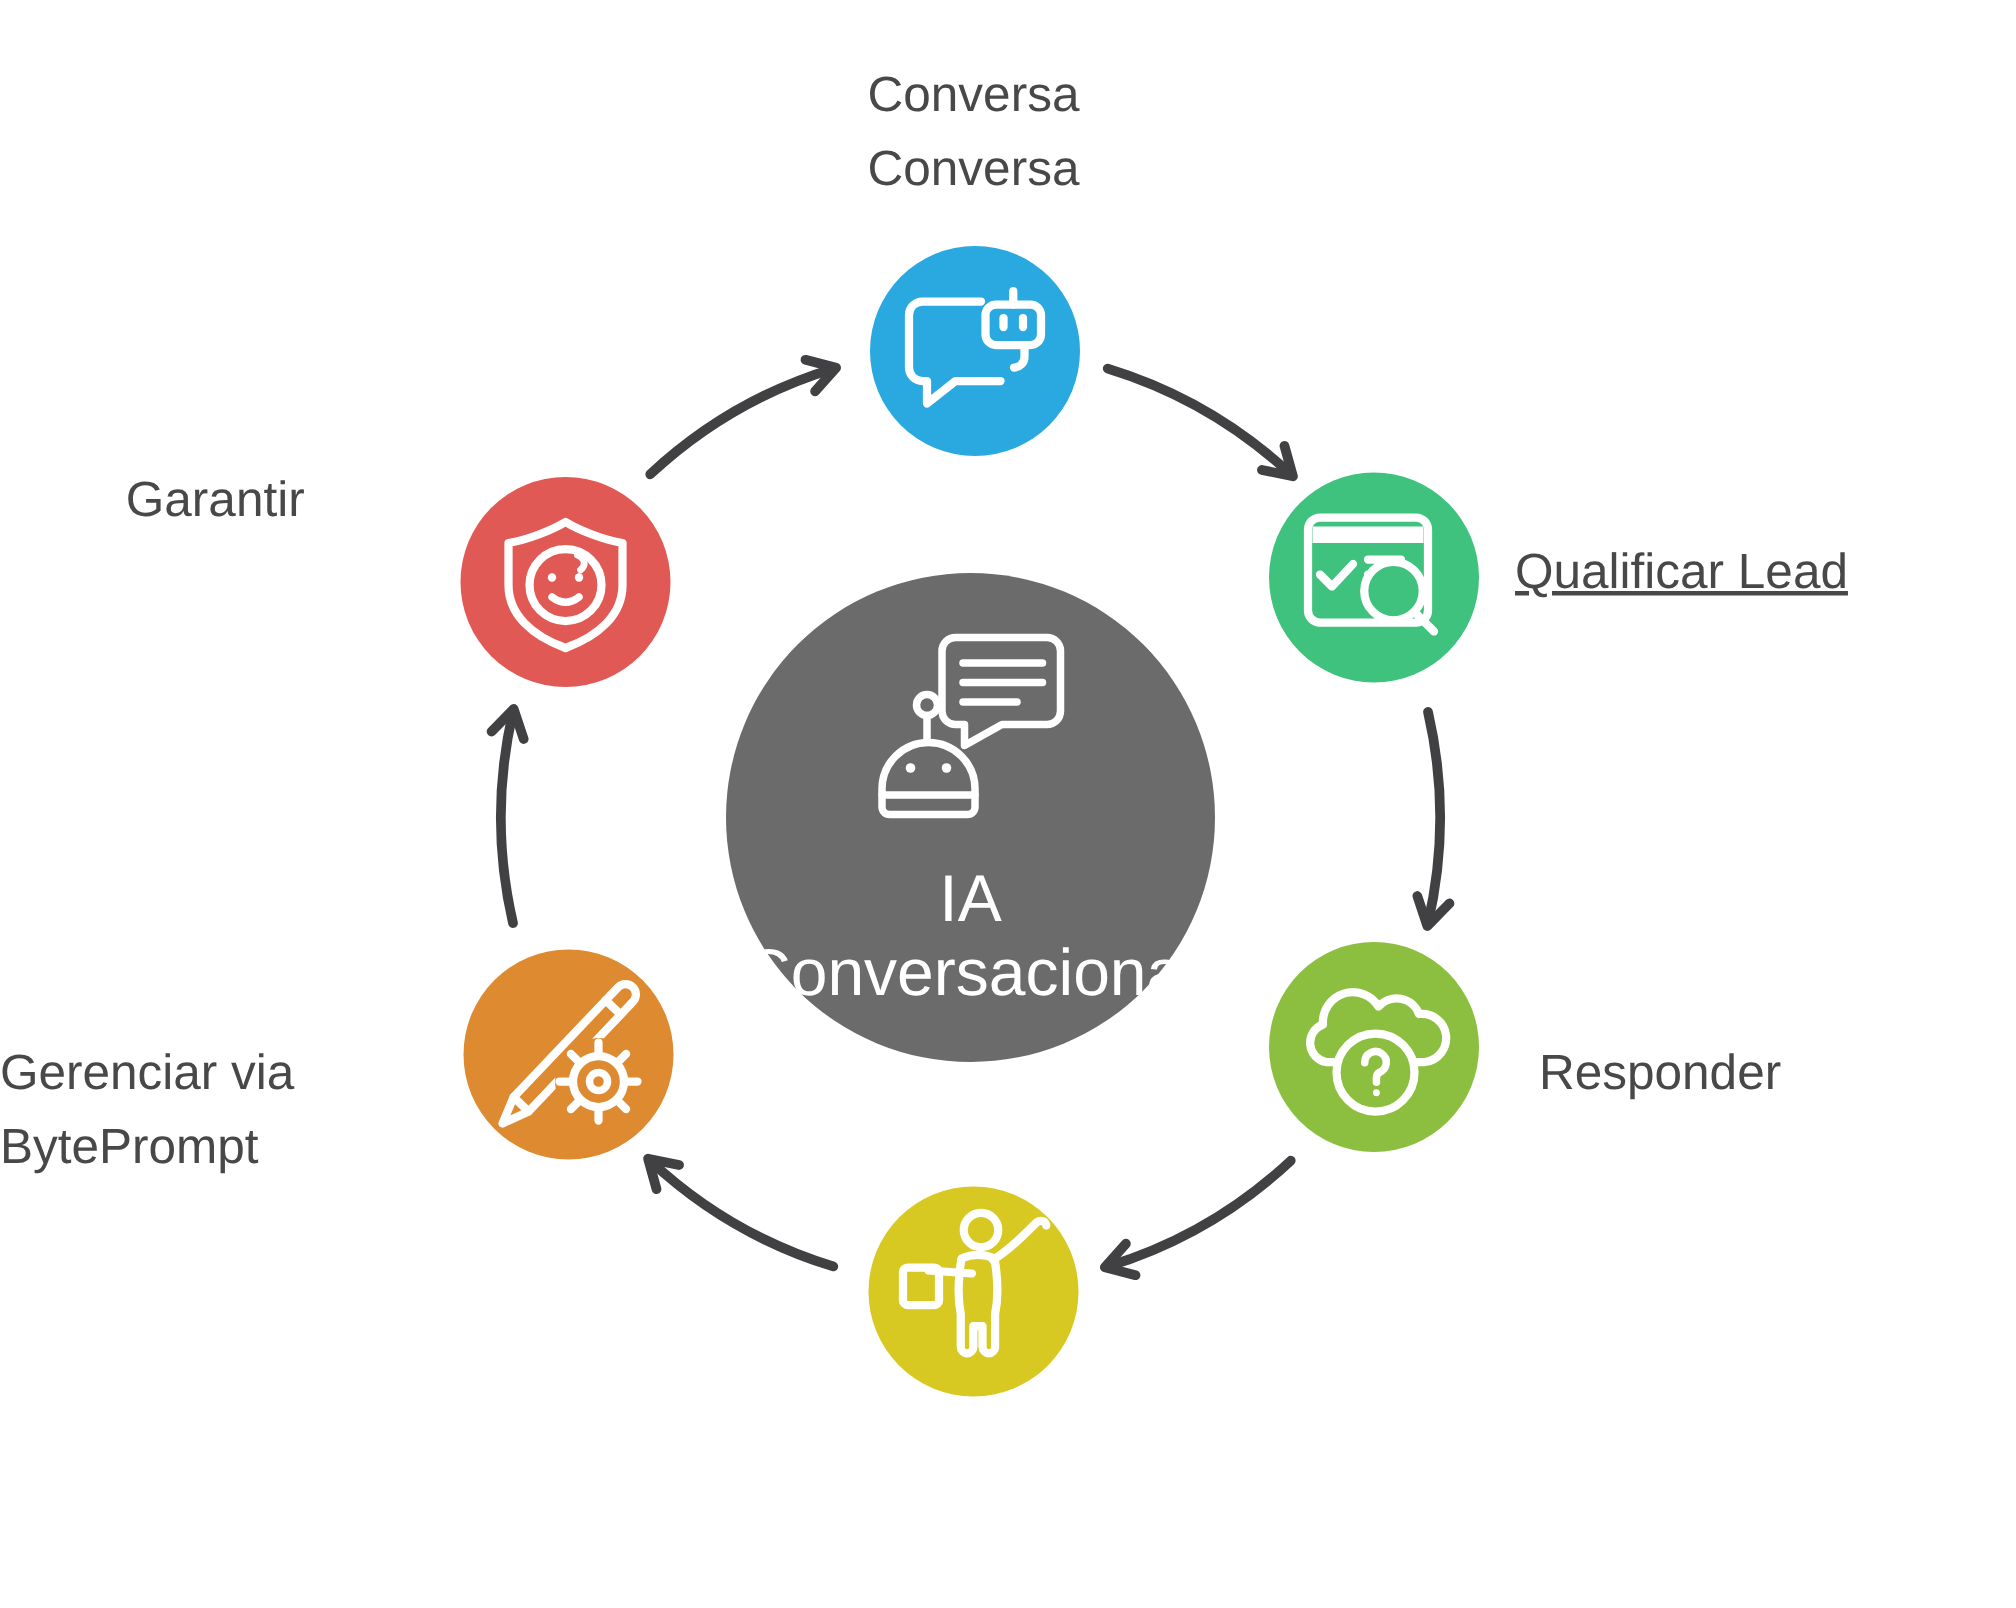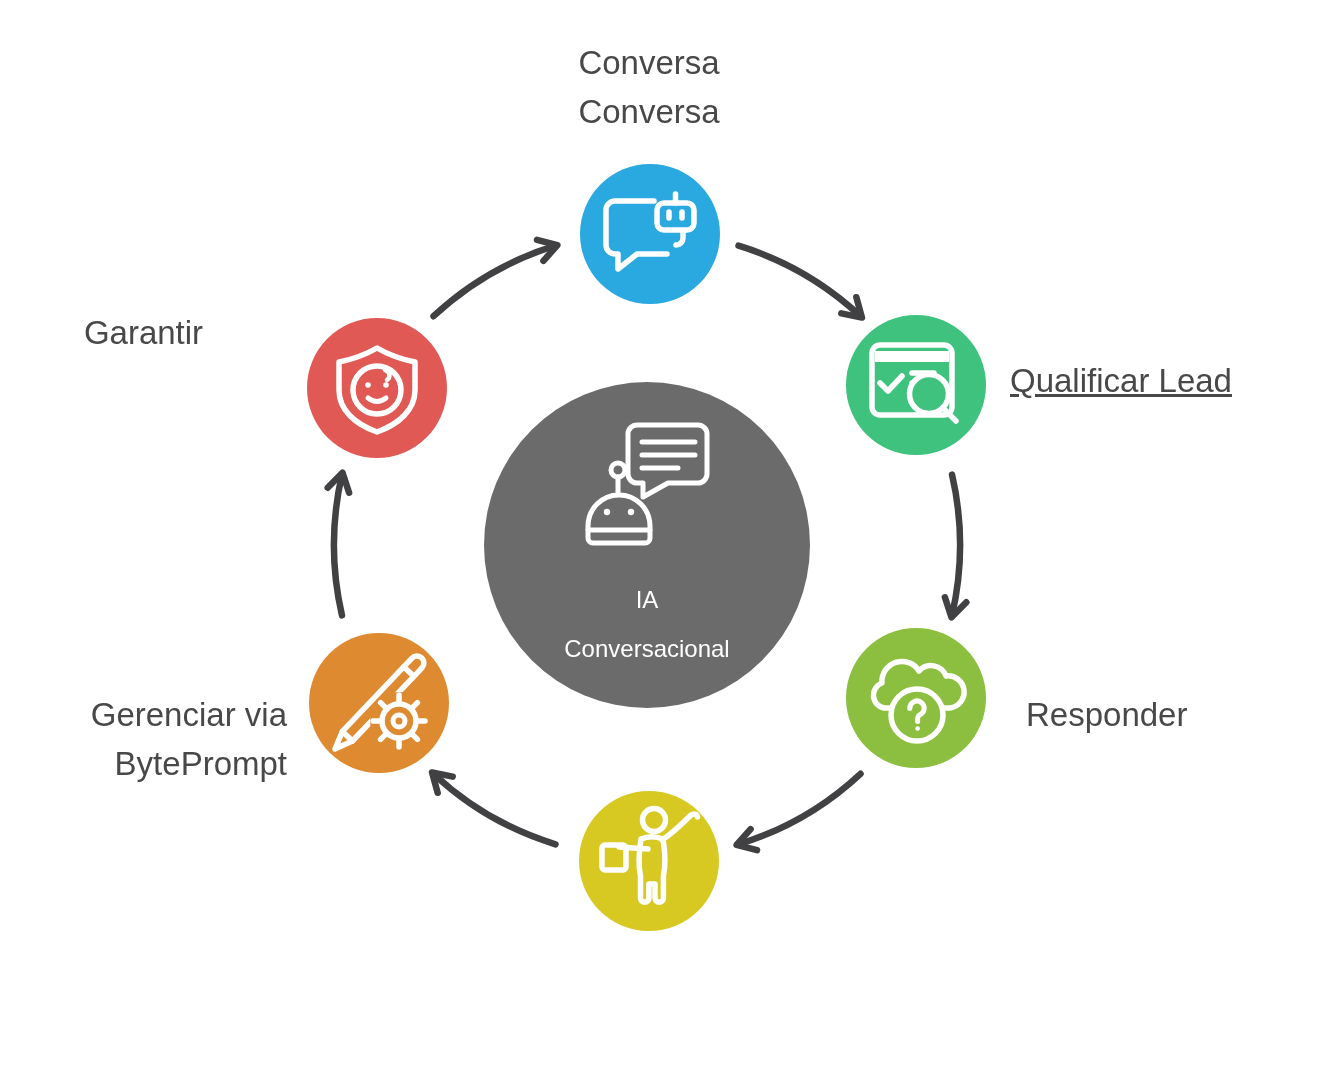--- a/index.html
+++ b/index.html
@@ -5,24 +5,24 @@
   html,body{margin:0;padding:0;background:#ffffff;}
   .stage{position:relative;width:1344px;height:1072px;background:#ffffff;overflow:hidden;
          font-family:"Liberation Sans", sans-serif;}
   .stage svg.layer{position:absolute;left:0;top:0;}
   .label{position:absolute;color:#484848;font-size:33px;line-height:49px;font-weight:400;}
   .label span{display:block;}
   .lbl-top{left:399px;top:38px;width:500px;text-align:center;}
   .lbl-qualificar{left:1010px;top:356px;width:330px;text-align:left;text-decoration:underline;}
   .lbl-responder{left:1010px;top:690px;width:330px;text-align:left;margin-left:16px;}
   .lbl-transferir{left:398px;top:950px;width:500px;text-align:center;line-height:50px;}
-  .lbl-gerenciar{left:0px;top:690px;width:287px;text-align:right;}
+  .lbl-gerenciar{left:0px;top:690px;width:287px;}
   .lbl-garantir{left:0px;top:308px;width:287px;text-align:center;line-height:50px;}
   .lbl-center{position:absolute;left:447px;top:575px;width:400px;text-align:center;
-              color:#ffffff;font-size:24px;line-height:49px;}
+              color:#ffffff;font-size:44px;line-height:49px;}
   .lbl-center span{display:block;}
 </style>
 </head>
 <body>
 
 <div class="stage">
 
   <svg class="layer" width="1344" height="1072" viewBox="0 0 1344 1072">
     <defs>
       <marker id="ah" markerUnits="userSpaceOnUse" markerWidth="46" markerHeight="46" refX="1" refY="0" orient="auto" overflow="visible">

